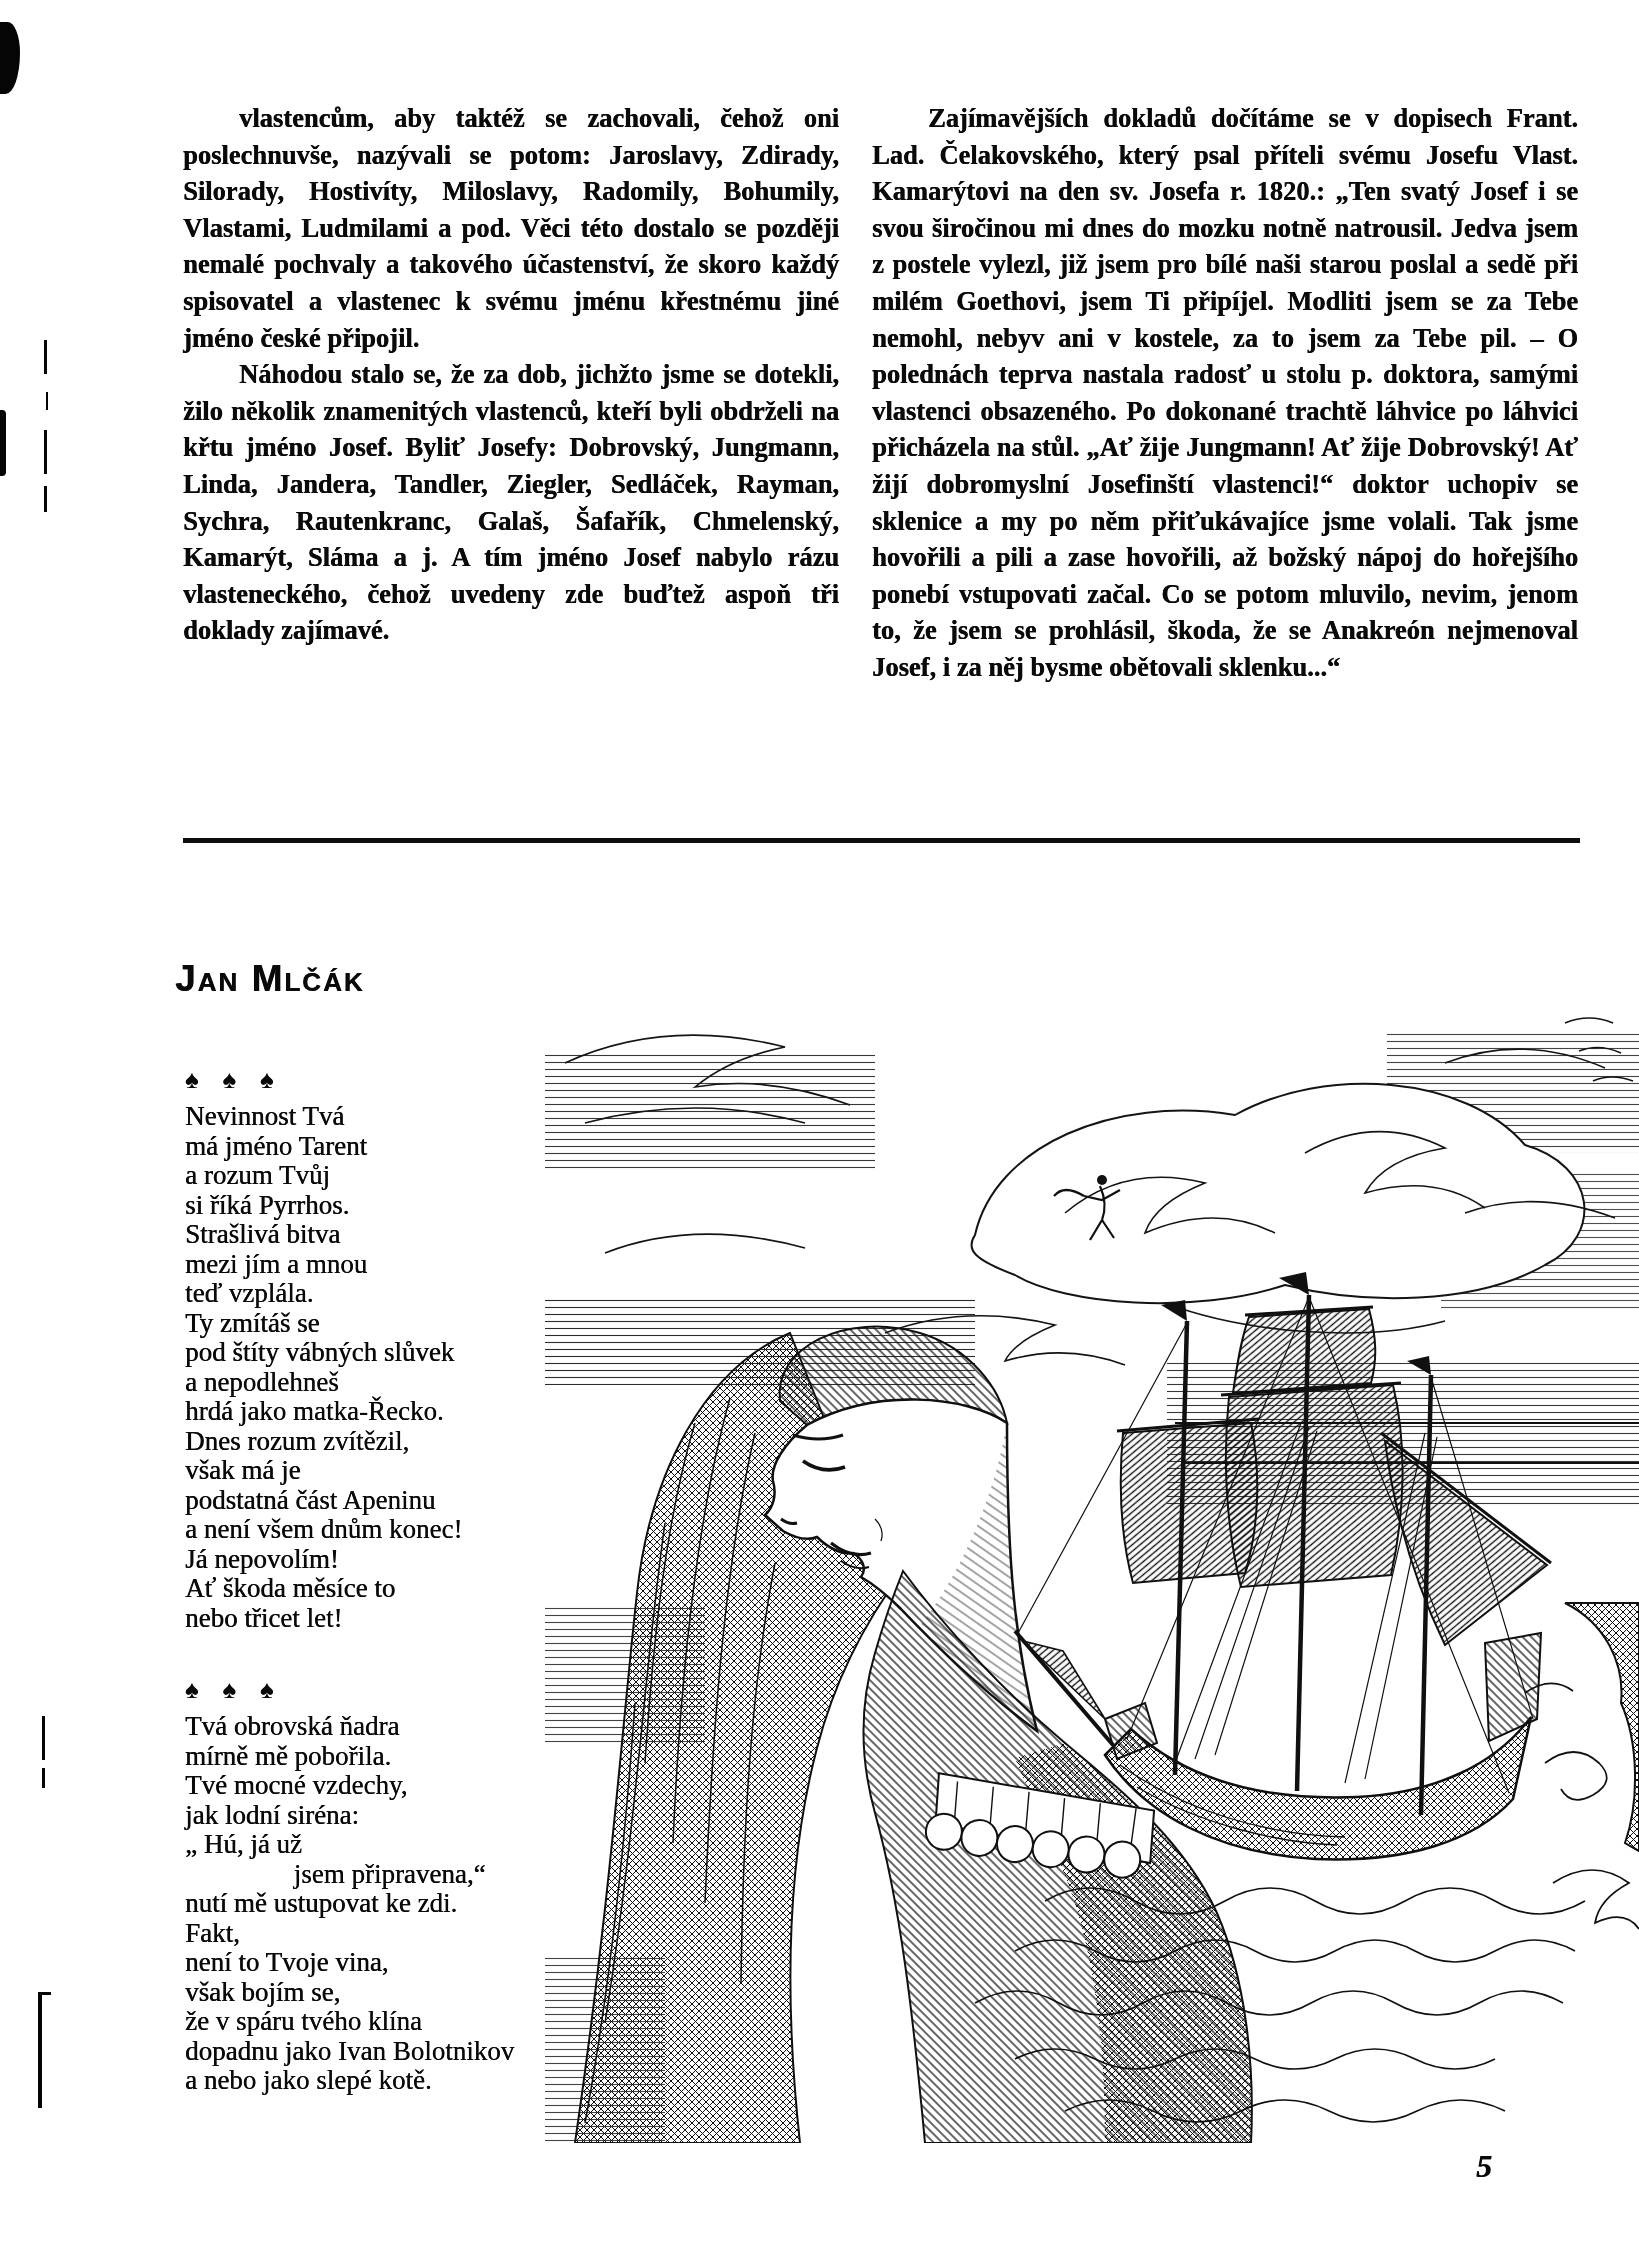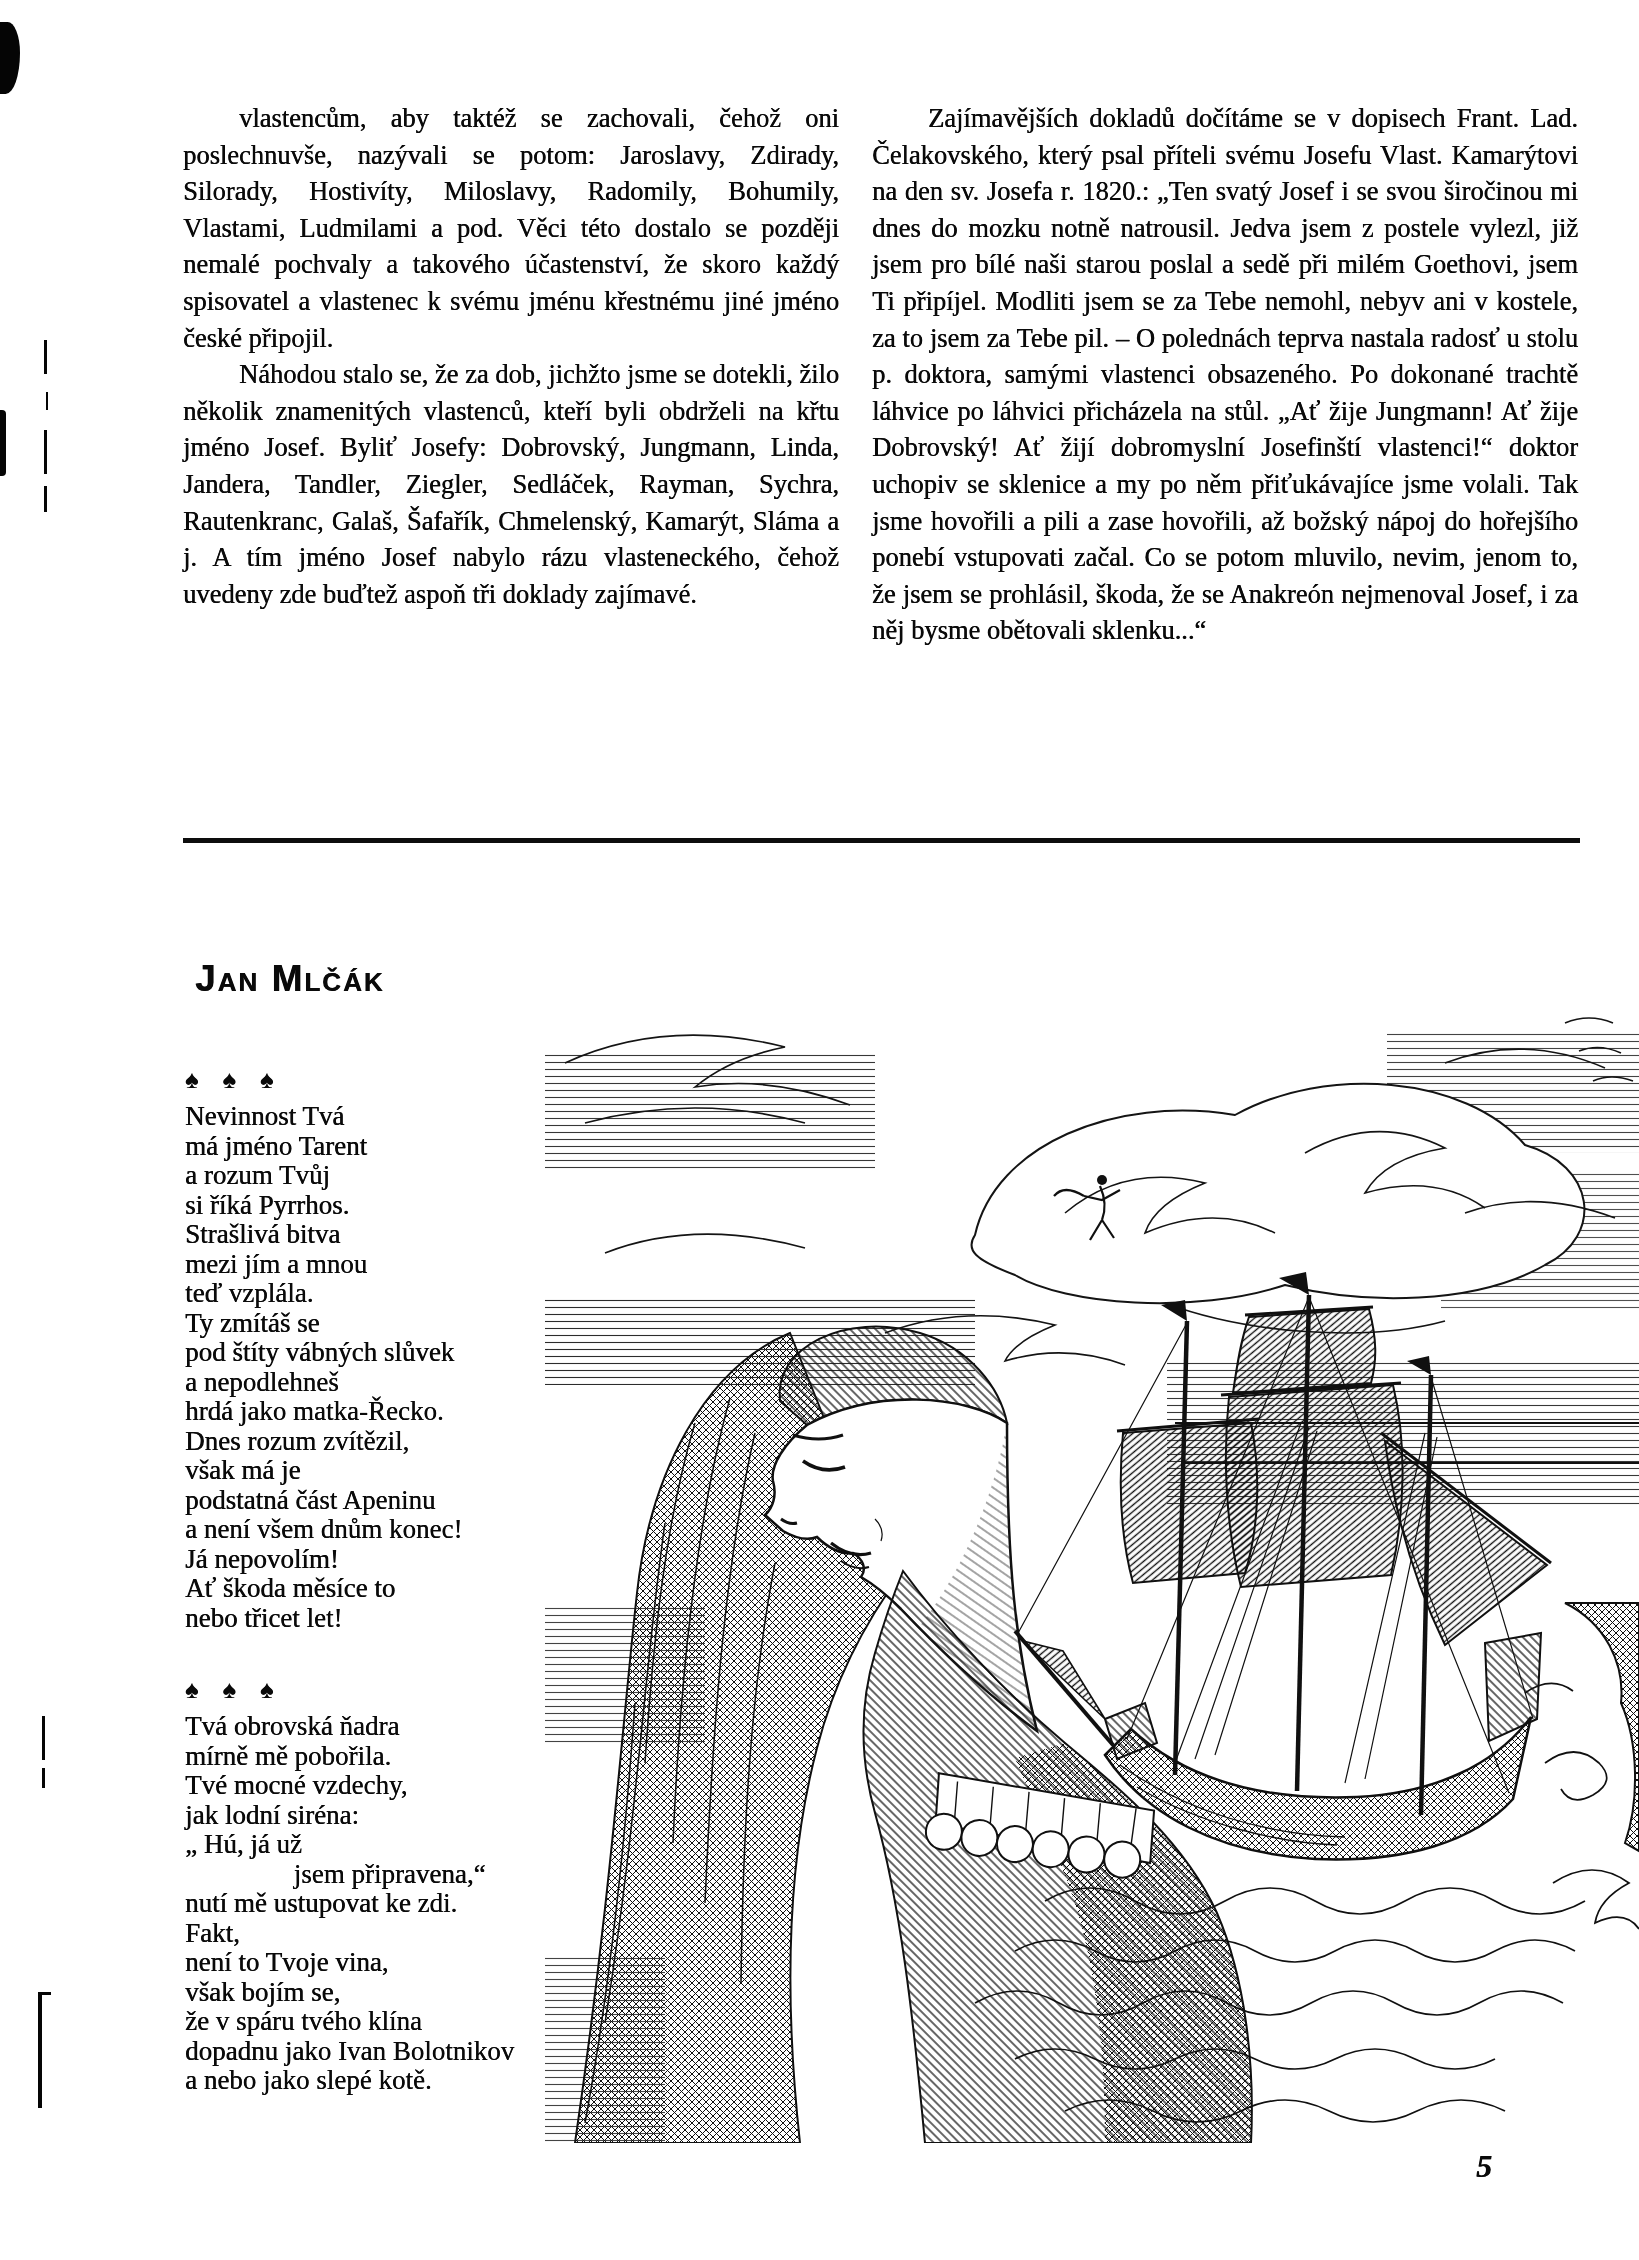--- a/index.html
+++ b/index.html
@@ -14,38 +14,39 @@
   }
   
   .col{position:absolute;top:100px;}
   .col p{
     margin:0;
     text-indent:56px;
     text-align:justify;
     font-size:26.5px;
     line-height:36.6px;
     text-shadow:0.4px 0 currentColor;
+    font-weight:bold;
   }
   #col-left{left:183px;width:656px;}
   #col-right{left:872px;width:706px;}
   .citation{
     font-style:italic;
     text-indent:0 !important;
     margin-top:20px !important;
     line-height:35px !important;
     text-shadow:0.2px 0 currentColor;
   }
   
   #rule{
     position:absolute;left:183px;top:838px;width:1397px;height:5px;
     background:#0d0d0d;
   }
   
   #author-heading{
-    position:absolute;left:195px;top:958px;
+    position:absolute;left:175px;top:958px;
     font-family:"Liberation Sans", sans-serif;
     font-weight:bold;
     font-variant:small-caps;
     font-size:37px;
     letter-spacing:2px;
     text-shadow:0.5px 0 currentColor;
   }
   .poem{position:absolute;left:185px;}
   #poem-1{top:1066px;}
   #poem-2{top:1676px;}

